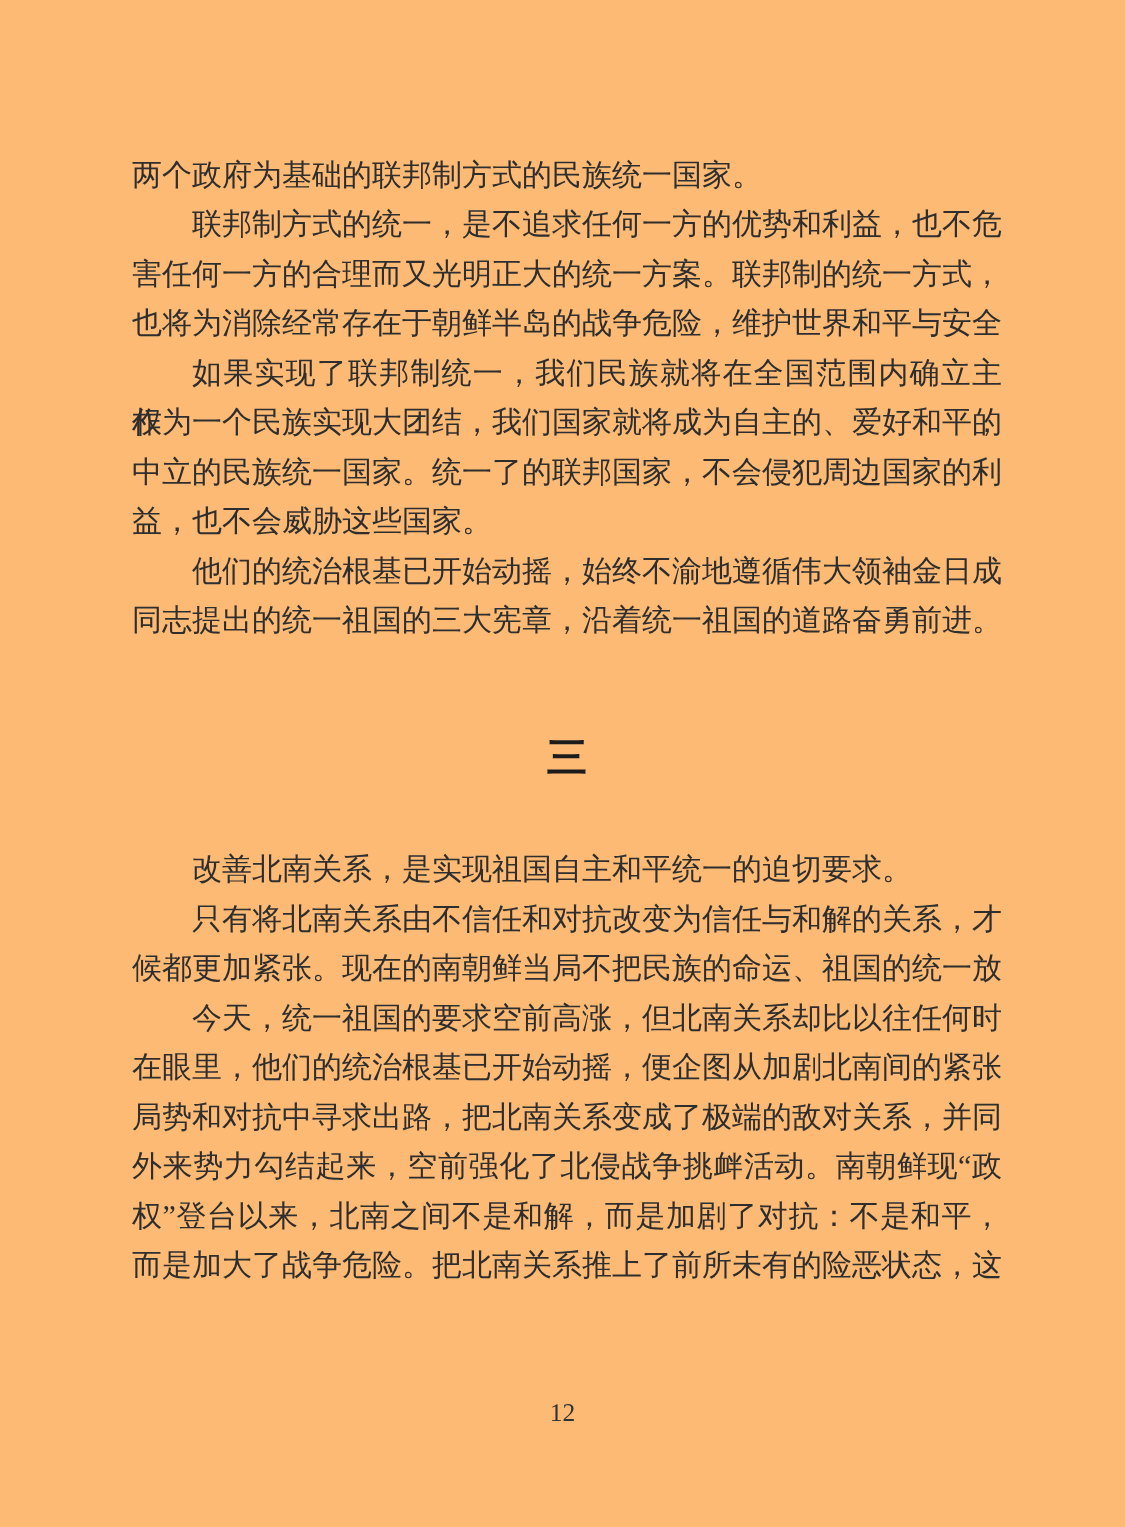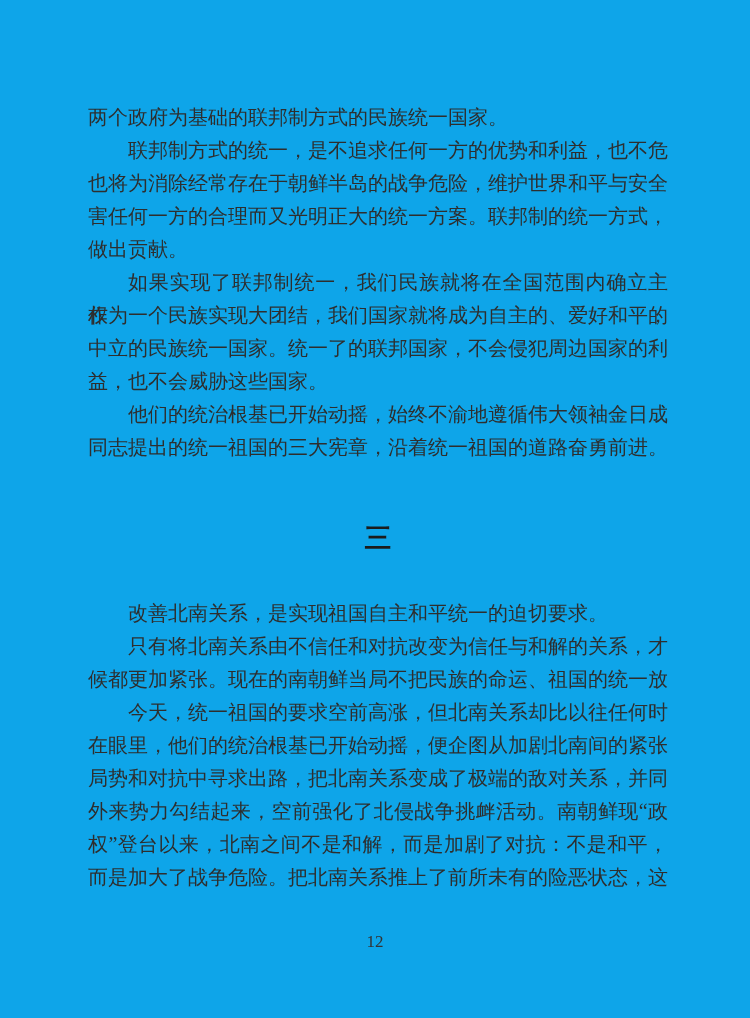--- a/index.html
+++ b/index.html
@@ -4,21 +4,21 @@
 <style>
   html, body {
     margin: 0;
     padding: 0;
     background: #ffffff;
   }
   .page {
     position: relative;
     width: 750px;
     height: 1018px;
-    background: #0ea5e9;
+    background: #fdba74;
     font-family: "Liberation Serif", "DejaVu Serif", serif;
     overflow: hidden;
   }
   .text-col {
     position: absolute;
     left: 88px;
     top: 101px;
     width: 580px;
     font-size: 20px;
     line-height: 33px;
@@ -60,23 +60,22 @@
   }
 </style>
 </head>
 <body>
 
 <div class="page">
   <div class="text-col">
 
     <div class="line">两个政府为基础的联邦制方式的民族统一国家。</div>
     <div class="line fill indent">联邦制方式的统一，是不追求任何一方的优势和利益，也不危</div>
+    <div class="line fill">害任何一方的合理而又光明正大的统一方案。联邦制的统一方式，</div>
     <div class="line fill">也将为消除经常存在于朝鲜半岛的战争危险，维护世界和平与安全</div>
-    <div class="line fill">害任何一方的合理而又光明正大的统一方案。联邦制的统一方式，</div>
-    <div class="line">做出贡献。</div>
     <div class="line fill indent">如果实现了联邦制统一，我们民族就将在全国范围内确立主权，</div>
     <div class="line fill">作为一个民族实现大团结，我们国家就将成为自主的、爱好和平的</div>
     <div class="line fill">中立的民族统一国家。统一了的联邦国家，不会侵犯周边国家的利</div>
     <div class="line">益，也不会威胁这些国家。</div>
     <div class="line fill indent">他们的统治根基已开始动摇，始终不渝地遵循伟大领袖金日成</div>
     <div class="line fill">同志提出的统一祖国的三大宪章，沿着统一祖国的道路奋勇前进。</div>
 
     <div class="heading">三</div>
 
     <div class="line indent">改善北南关系，是实现祖国自主和平统一的迫切要求。</div>

